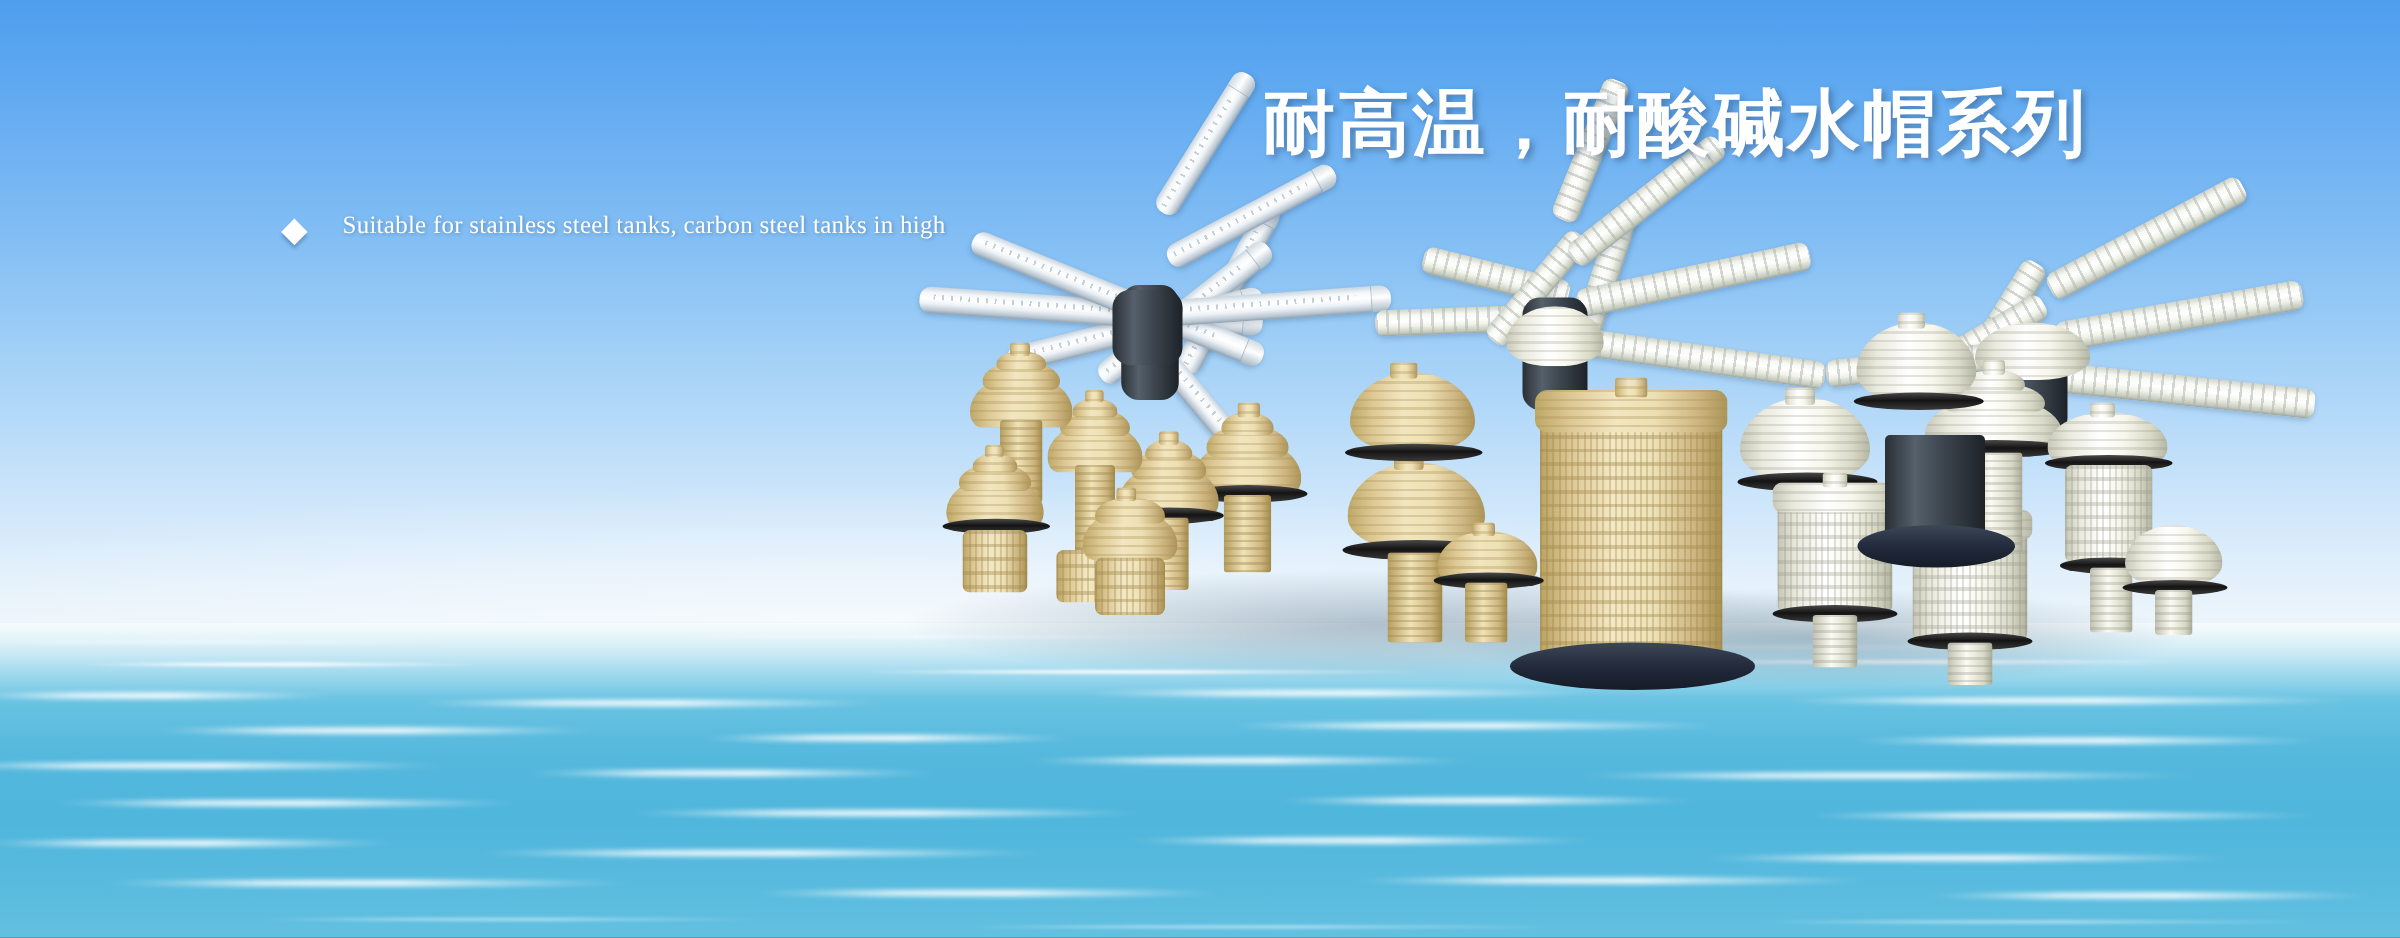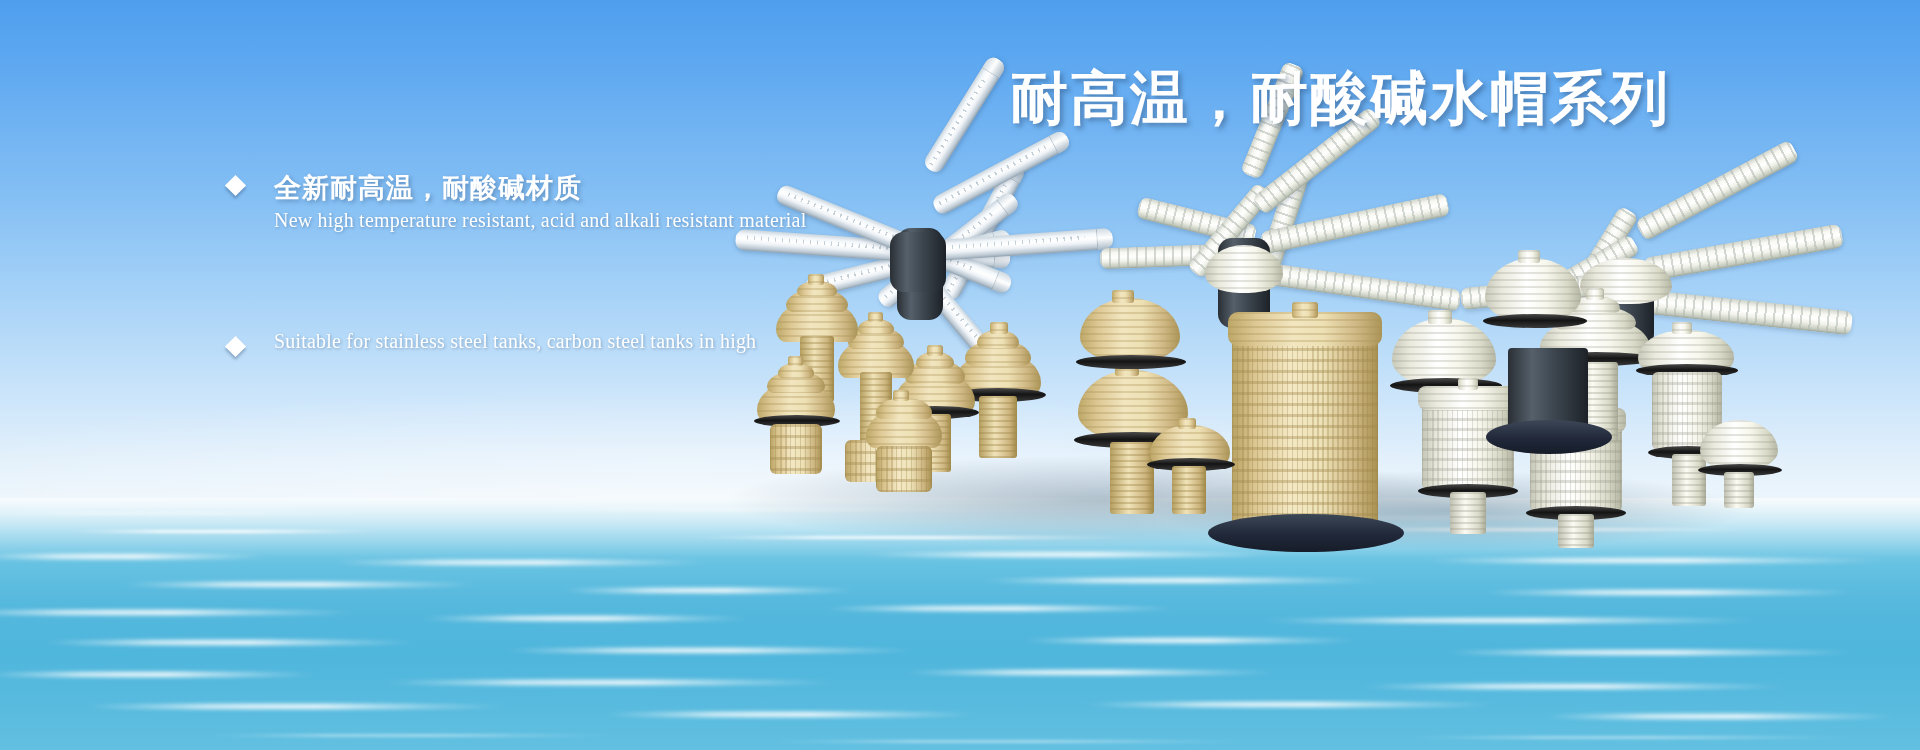--- a/index.html
+++ b/index.html
@@ -445,25 +445,20 @@
       <div class="oring" style="left:1698px;top:464px;width:84px;height:12px;"></div>
       <div class="stem cream" style="left:1724px;top:472px;width:30px;height:36px;"></div>
     </div>
 
   </div>
 
   <div class="headline">耐高温，耐酸碱水帽系列</div>
 
   <div class="bullets">
 
-    <div class="bullet">
-      <span class="dia"></span>
-      <div class="b-cn">全新耐高温，耐酸碱材质</div>
-      <div class="b-en">New high temperature resistant, acid and alkali resistant material</div>
-    </div>
 
     <div class="bullet">
       <span class="dia"></span>
       <div class="b-en">Suitable for stainless steel tanks, carbon steel tanks in high</div>
     </div>
 
   </div>
 
 </div>
 

